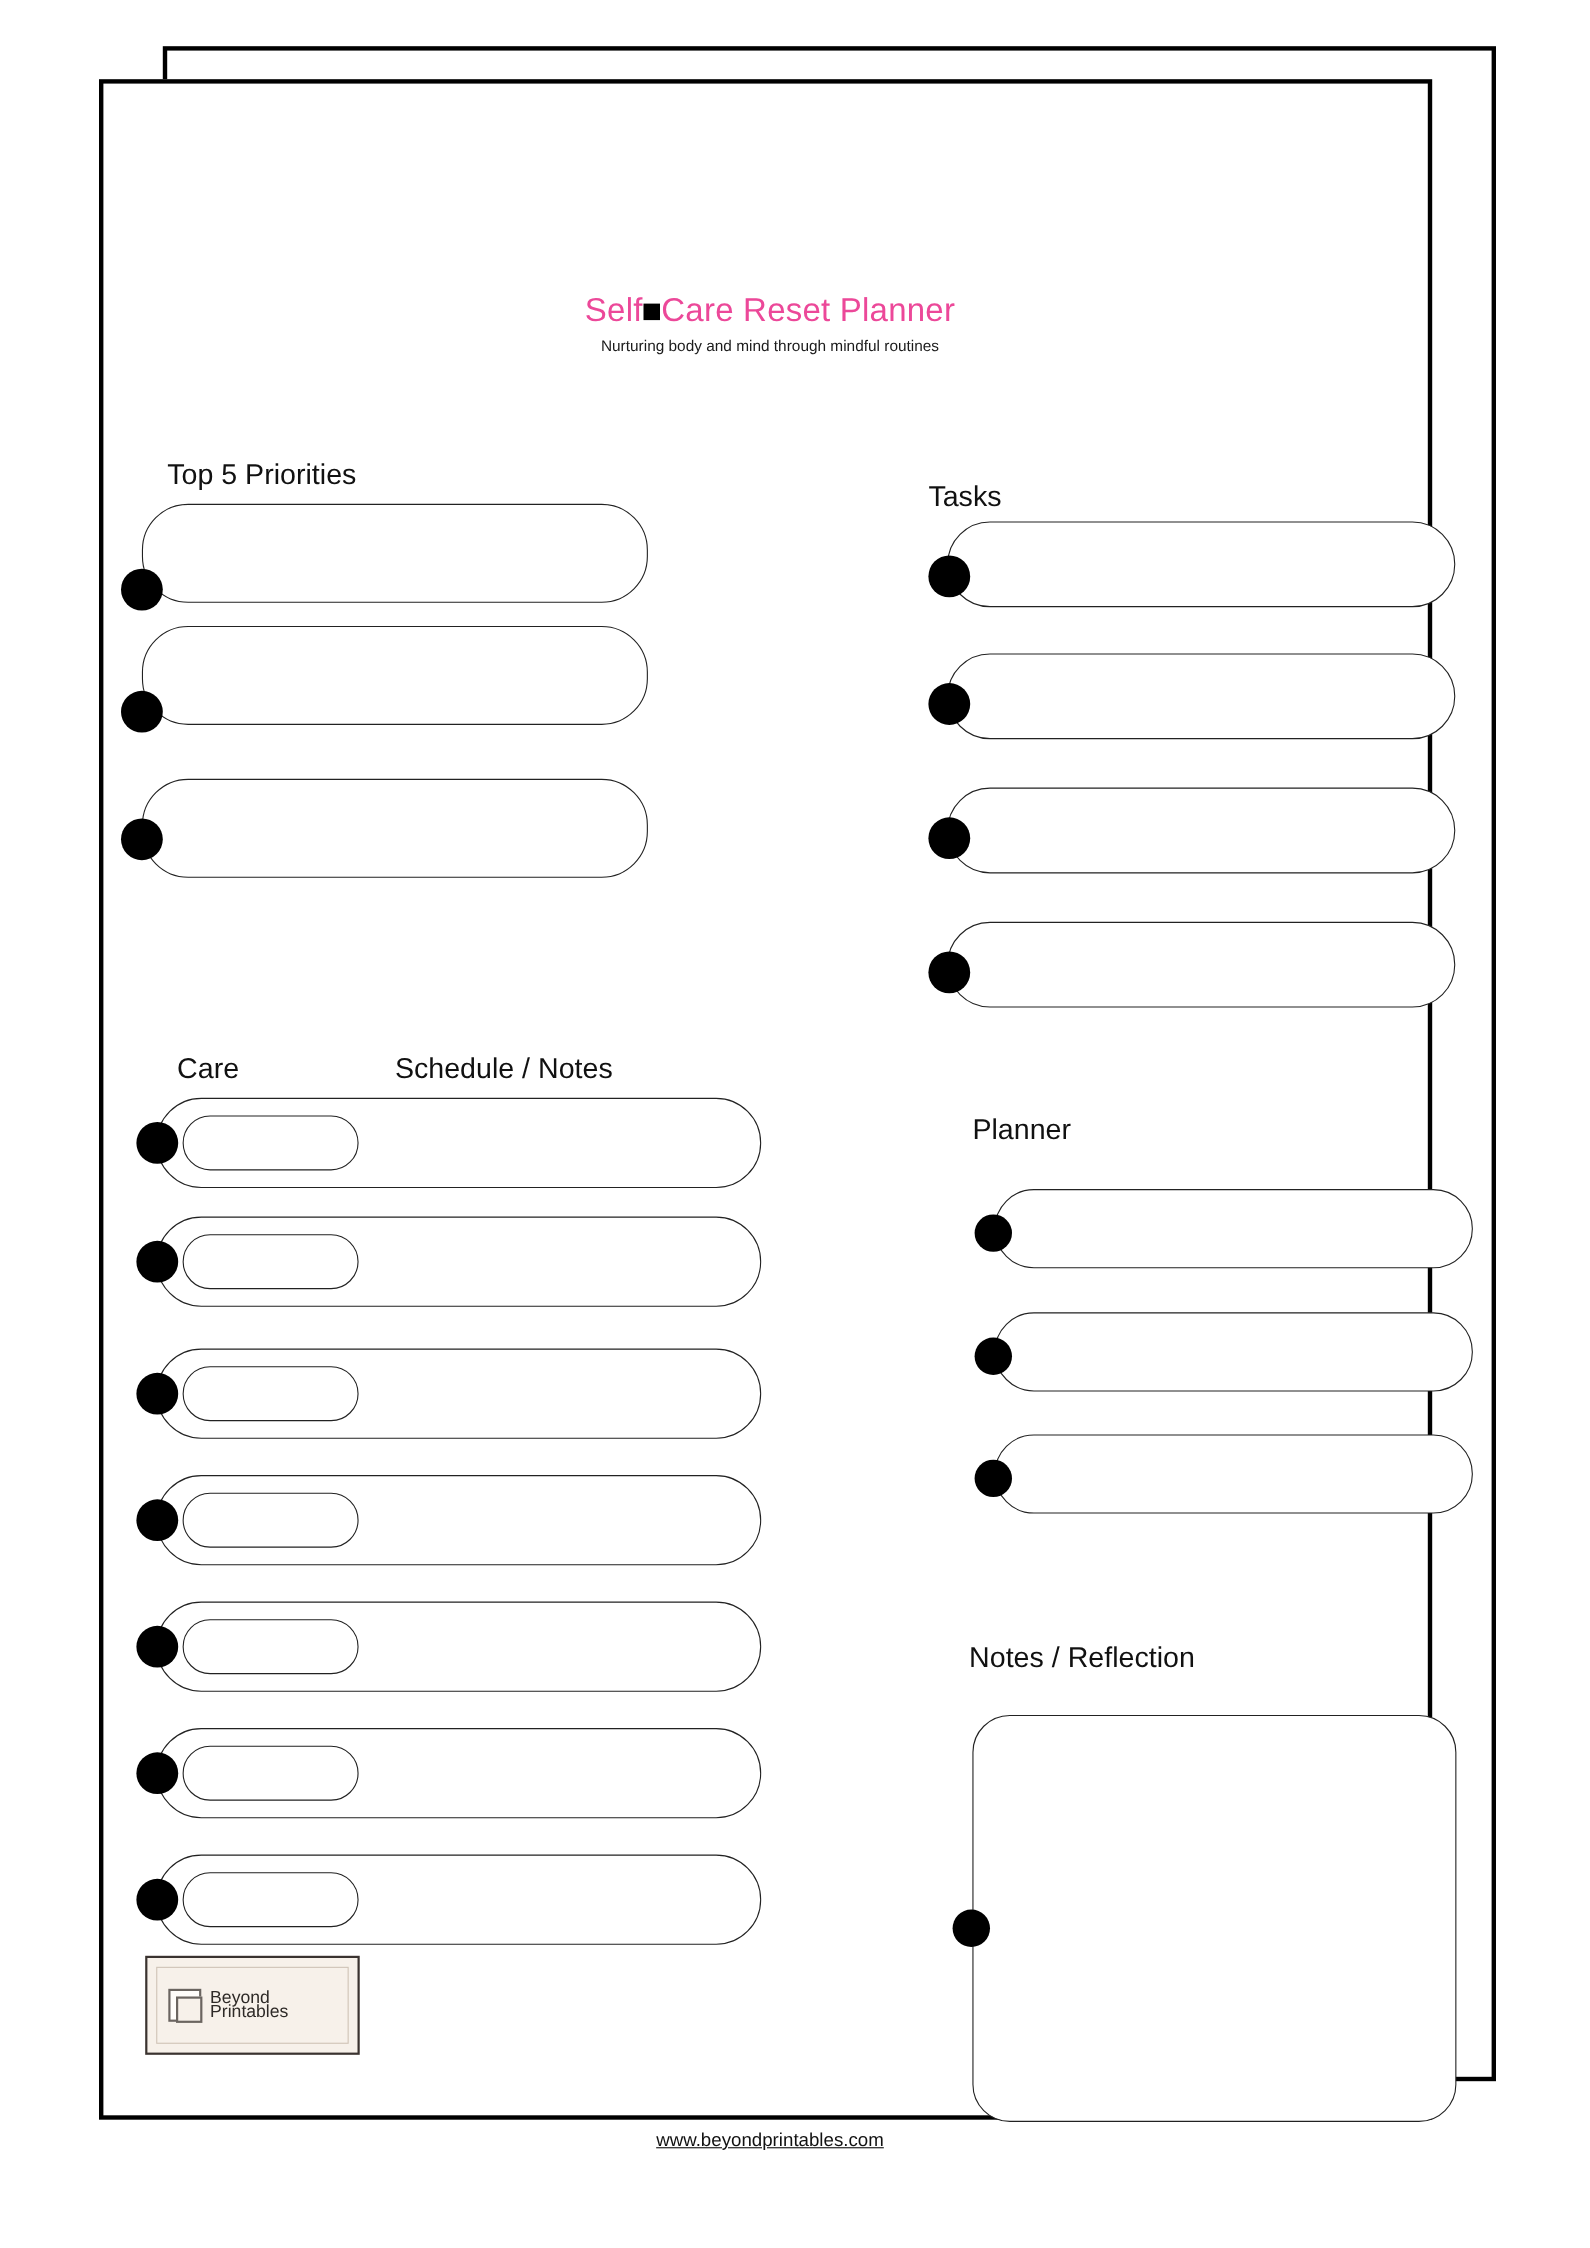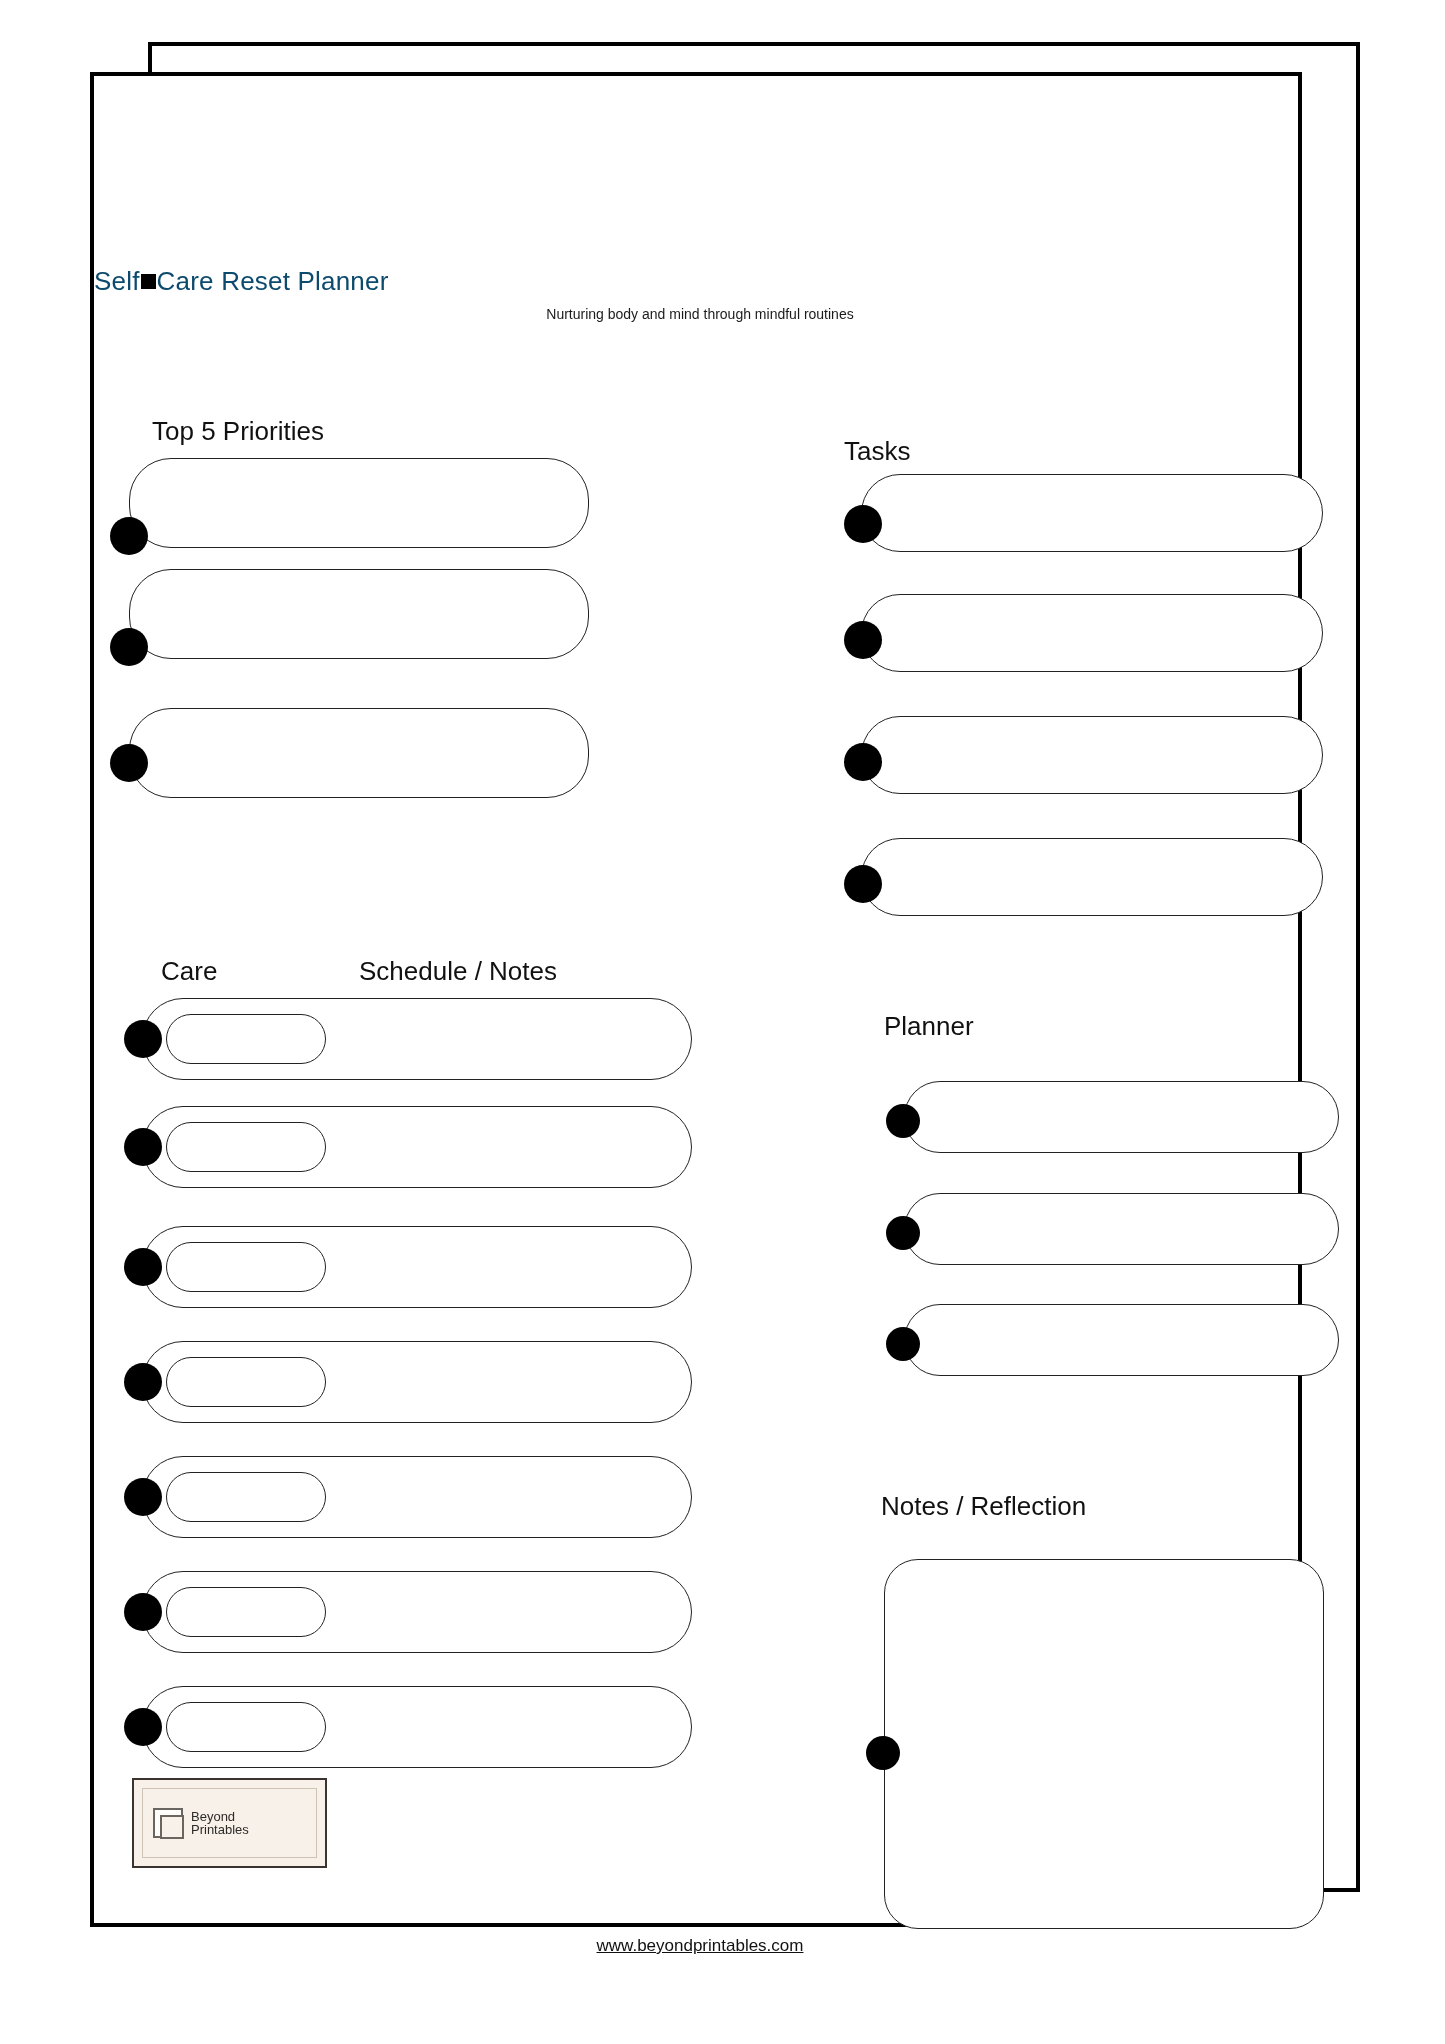--- a/index.html
+++ b/index.html
@@ -45,23 +45,24 @@
     background: #ffffff;
     box-sizing: border-box;
   }
 
   
   .title {
     position: absolute;
     left: 0;
     top: 190px;
     width: 1212px;
-    font-size: 26px;
+    text-align: center;
+    font-size: 30px;
     letter-spacing: 0.2px;
-    color: #0c4a6e;
+    color: #ec4899;
   }
   .title .glyph {
     display: inline-block;
     width: 15px;
     height: 15px;
     background: #000;
     vertical-align: 1px;
     margin: 0 1px;
   }
   .subtitle {
@@ -154,21 +155,21 @@
     content: "";
     position: absolute;
     left: 5px;
     top: 5px;
     width: 20px;
     height: 20px;
     border: 2px solid #6b6560;
     background: #f7f1ea;
   }
   .logo-text {
-    font-size: 13px;
+    font-size: 16px;
     line-height: 13px;
     color: #2e2a27;
   }
   .footer-url {
     position: absolute;
     left: 0;
     top: 1878px;
     width: 1212px;
     text-align: center;
     font-size: 17px;

